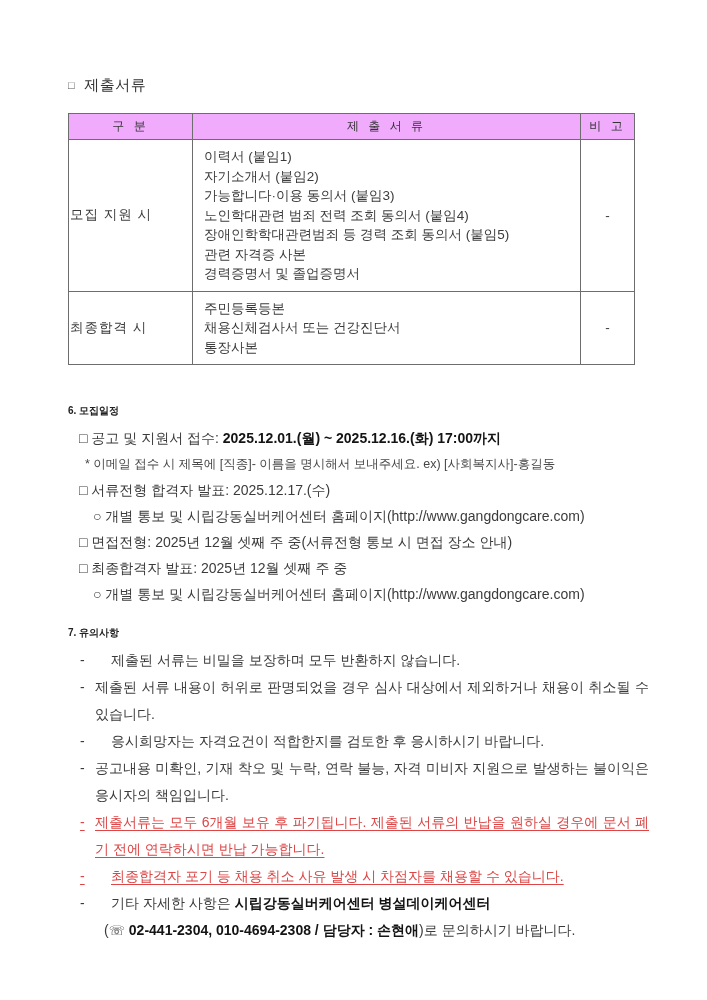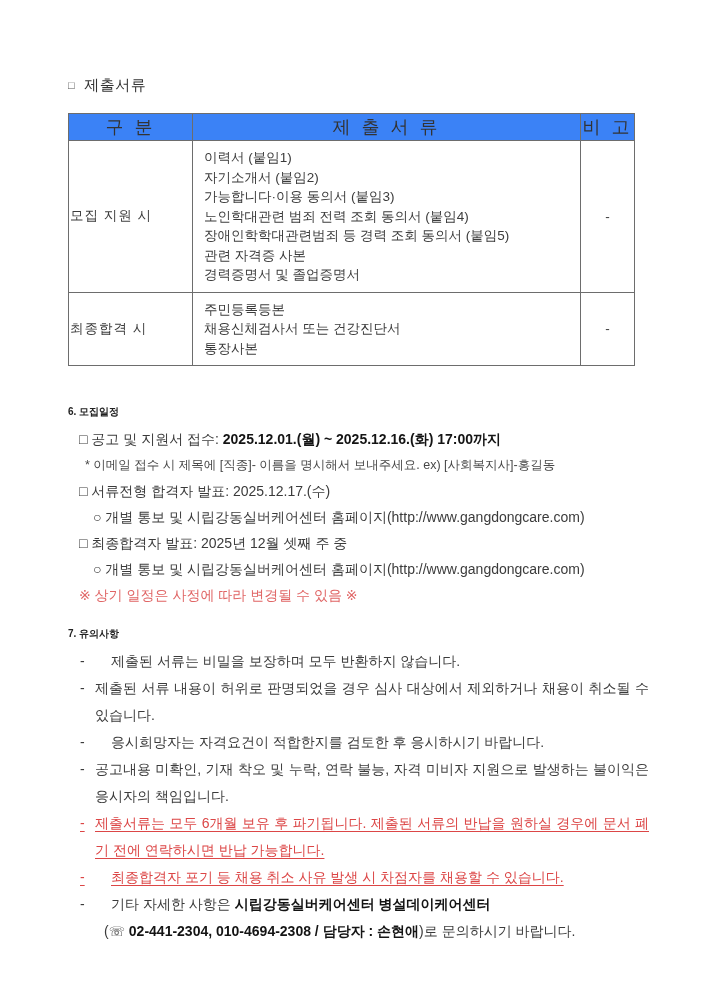--- a/index.html
+++ b/index.html
@@ -14,22 +14,22 @@
   .page { width: 707px; height: 1000px; padding: 76px 58px 0 68px; }
 
   
   .doc-title { font-size: 15px; color: #333; margin-bottom: 18px; letter-spacing: 0.5px; }
   .doc-title .sq { font-size: 11px; margin-right: 9px; position: relative; top: -1px; color: #555; }
 
   
   table.docs-table { width: 566px; border-collapse: collapse; font-size: 13.5px; color: #3b3b3b; table-layout: fixed; }
   .docs-table th, .docs-table td { border: 1px solid #6d6d6d; }
   .docs-table th {
-    background: #3b82f6; font-weight: normal; height: 26px;
-    letter-spacing: 3px; font-size: 18px; color: #333;
+    background: #f0abfc; font-weight: normal; height: 26px;
+    letter-spacing: 3px; font-size: 12px; color: #333;
   }
   .col-cat { width: 124px; }
   .col-docs { width: 388px; }
   .col-note { width: 54px; }
   td.cat { text-align: left; vertical-align: middle; letter-spacing: 1px; }
   td.docs { padding: 7px 6px 7px 11px; line-height: 19.5px; vertical-align: middle; }
   td.note { text-align: center; vertical-align: middle; }
 
   
   .sec-heading { font-weight: bold; font-size: 10px; color: #222; margin: 0 0 7px 0; }
@@ -102,23 +102,23 @@
     </tbody>
   </table>
 
   <div class="sec-heading first">6. 모집일정</div>
   <div class="sline pl1">
     <span>□ 공고 및 지원서 접수: </span><span class="bold">2025.12.01.(월) ~ 2025.12.16.(화) 17:00까지</span>
   </div>
   <div class="sline pl-note">* 이메일 접수 시 제목에 [직종]- 이름을 명시해서 보내주세요. ex) [사회복지사]-홍길동</div>
   <div class="sline pl1">□ 서류전형 합격자 발표: 2025.12.17.(수)</div>
   <div class="sline pl2">○ 개별 통보 및 시립강동실버케어센터 홈페이지(http://www.gangdongcare.com)</div>
+  <div class="sline pl1">□ 면접전형: 2025년 12월 셋째 주 중(서류전형 통보 시 면접 장소 안내)</div>
   <div class="sline pl1">□ 최종합격자 발표: 2025년 12월 셋째 주 중</div>
   <div class="sline pl2">○ 개별 통보 및 시립강동실버케어센터 홈페이지(http://www.gangdongcare.com)</div>
-  <div class="sline pl1 red-soft">※ 상기 일정은 사정에 따라 변경될 수 있음 ※</div>
 
   <div class="sec-heading second">7. 유의사항</div>
 
   <div class="bullet">
     <span class="dash">-</span>
     <span class="btext noj">제출된 서류는 비밀을 보장하며 모두 반환하지 않습니다.</span>
   </div>
   <div class="bullet">
     <span class="dash">-</span>
     <span class="btext">제출된 서류 내용이 허위로 판명되었을 경우 심사 대상에서 제외하거나 채용이 취소될 수 있습니다.</span>

